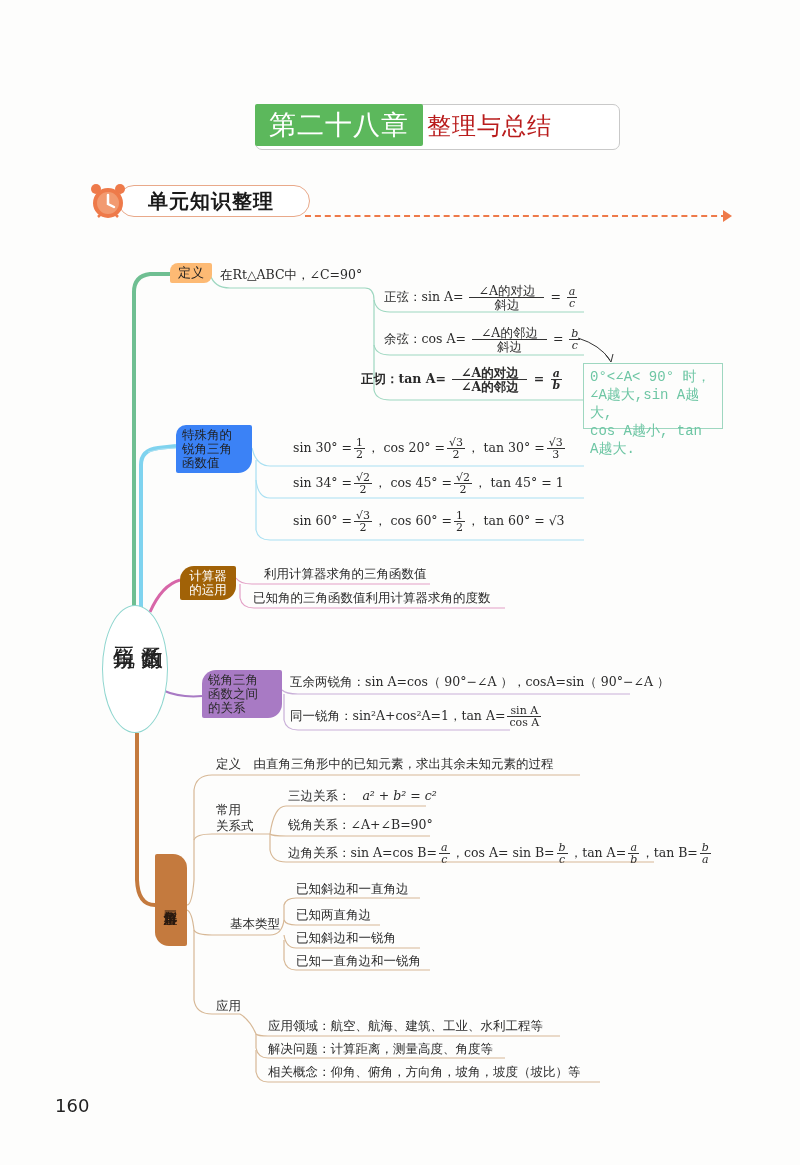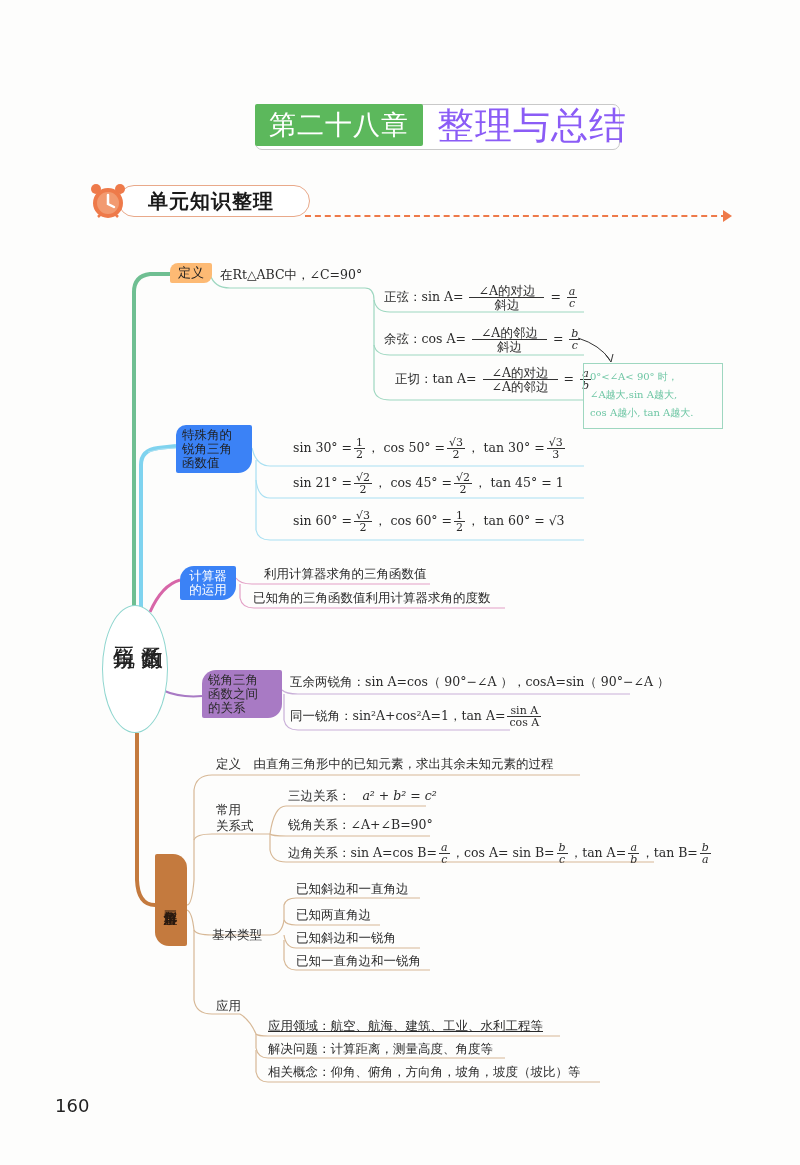--- a/index.html
+++ b/index.html
@@ -3,48 +3,48 @@
 <meta charset="utf-8">
 <style>
   * { box-sizing: border-box; margin: 0; padding: 0; }
   html, body { width: 800px; height: 1165px; background: #fdfdfc; overflow: hidden; }
   body { position: relative; font-family: "DejaVu Serif", "Liberation Serif", serif; color: #2a2a2a; }
   .abs { position: absolute; }
 
   
   .chapter-box { left: 255px; top: 104px; width: 365px; height: 46px; border: 1.5px solid #c9c9c9; border-radius: 7px; background: #fff; }
   .chapter-green { left: 255px; top: 104px; width: 168px; height: 42px; background: #5cb85c; border-radius: 2px; color: #fff; font-size: 27px; line-height: 42px; text-align: center; font-family: "DejaVu Sans", sans-serif; letter-spacing: 1px; }
-  .chapter-title { left: 437px; top: 106px; font-size: 37px; line-height: 40px; font-family: "DejaVu Sans", sans-serif; color: #8b5cf6; letter-spacing: 1px; }
+  .chapter-title { left: 427px; top: 106px; font-size: 24px; line-height: 40px; font-family: "DejaVu Sans", sans-serif; color: #b91c1c; letter-spacing: 1px; }
 
   
   .section-pill { left: 118px; top: 185px; width: 192px; height: 32px; border: 1.5px solid #e9a98a; border-radius: 16px; background: #fff; }
   .section-title { left: 148px; top: 186px; font-size: 20px; font-weight: bold; line-height: 30px; font-family: "DejaVu Sans", sans-serif; color: #1a1a1a; letter-spacing: 1px; }
   .clock { left: 88px; top: 181px; width: 40px; height: 40px; }
   .dash-line { left: 305px; top: 215px; width: 422px; border-top: 2px dashed #ee7a4a; }
   .dash-arrow { left: 723px; top: 210px; width: 0; height: 0; border-left: 9px solid #ee7a4a; border-top: 6px solid transparent; border-bottom: 6px solid transparent; }
 
   
   .node { font-family: "DejaVu Sans", sans-serif; font-size: 12.5px; line-height: 14px; color: #1f1f1f; padding: 3px 6px; }
   .n-def { left: 170px; top: 263px; background: #fdba74; border-radius: 8px 2px 8px 2px; padding: 3px 8px; font-size: 13px; }
   .n-special { left: 176px; top: 425px; width: 76px; background: #3b82f6; border-radius: 10px 2px 14px 2px; }
-  .n-calc { left: 180px; top: 566px; width: 56px; background: #3b82f6; border-radius: 14px 2px 14px 2px; color: #fff; text-align: center;}
+  .n-calc { left: 180px; top: 566px; width: 56px; background: #a16207; border-radius: 14px 2px 14px 2px; color: #fff; text-align: center;}
   .n-rel { left: 202px; top: 670px; width: 80px; background: #a87ac4; border-radius: 14px 2px 14px 2px; color: #2a2a2a; }
   .n-solve { left: 155px; top: 854px; width: 32px; height: 92px; background: #c47a3e; border-radius: 2px 14px 2px 14px; writing-mode: vertical-rl; text-orientation: upright; font-size: 14px; line-height: 32px; padding: 4px 0; text-align: center; color: #2a1a10; }
 
   .center-oval { left: 102px; top: 605px; width: 66px; height: 128px; border: 1.5px solid #8fd6cf; border-radius: 50%; background: #fff; }
   .center-text { left: 110px; top: 630px; width: 56px; font-size: 22px; line-height: 26px; color: #222; text-align: center; }
 
   .txt { font-size: 12.5px; line-height: 16px; white-space: nowrap; }
   .frac { display: inline-block; vertical-align: middle; text-align: center; line-height: 13px; margin: 0 2px; }
   .frac .num { display: block; border-bottom: 1px solid #333; padding: 0 2px; }
   .frac .den { display: block; padding: 0 2px; }
   .frac.small { font-size: 11px; line-height: 11px; }
   .i { font-style: italic; }
 
-  .note-box { left: 583px; top: 363px; width: 140px; height: 66px; border: 1.2px solid #9ed7c0; padding: 4px 6px; color: #6ec6a4; font-size: 10px; line-height: 18px; }
+  .note-box { left: 583px; top: 363px; width: 140px; height: 66px; border: 1.2px solid #9ed7c0; padding: 4px 6px; color: #6ec6a4; font-size: 14px; line-height: 18px; font-family: Liberation Mono, monospace; }
   .page-num { left: 55px; top: 1095px; font-size: 18px; font-family: "DejaVu Sans", sans-serif; color: #222; }
 
   svg.lines { position: absolute; left: 0; top: 0; }
 </style>
 </head>
 <body>
 
 <svg class="lines" width="800" height="1165">
 
   <path d="M134 610 L134 292 Q134 276 150 274 L170 274" stroke="#6fbf92" stroke-width="4" fill="none"></path>
@@ -119,45 +119,45 @@
 <div class="abs txt" style="left:384px; top:284px;">
   <span>正弦：sin A=</span>
   <span class="frac" style="min-width:75px;"><span class="num">∠A的对边</span><span class="den">斜边</span></span>
   = <span class="frac small i"><span class="num">a</span><span class="den">c</span></span>
 </div>
 <div class="abs txt" style="left:384px; top:326px;">
   <span>余弦：cos A=</span>
   <span class="frac" style="min-width:75px;"><span class="num">∠A的邻边</span><span class="den">斜边</span></span>
   = <span class="frac small i"><span class="num">b</span><span class="den">c</span></span>
 </div>
-<div class="abs txt" style="left:395px; top:366px;">
+<div class="abs txt" style="left:361px; top:366px;font-weight:bold;">
   <span>正切：tan A=</span>
   <span class="frac" style="min-width:75px;"><span class="num">∠A的对边</span><span class="den">∠A的邻边</span></span>
   = <span class="frac small i"><span class="num">a</span><span class="den">b</span></span>
 </div>
 
 <div class="abs note-box">
   <div>0°&lt;∠A&lt; 90° 时，</div>
   <div>∠A越大,sin A越大,</div>
   <div>cos A越小, tan A越大.</div>
 </div>
 
 <div class="abs node n-special">
   <div>特殊角的</div>
   <div>锐角三角</div>
   <div>函数值</div>
 </div>
 
 <div class="abs txt" style="left:293px; top:437px;">
   <span>sin 30° =</span><span class="frac small"><span class="num">1</span><span class="den">2</span></span>，
-  <span>cos 50° =</span><span class="frac small"><span class="num">√3</span><span class="den">2</span></span>，
+  <span>cos 20° =</span><span class="frac small"><span class="num">√3</span><span class="den">2</span></span>，
   <span>tan 30° =</span><span class="frac small"><span class="num">√3</span><span class="den">3</span></span>
 </div>
 <div class="abs txt" style="left:293px; top:472px;">
-  <span>sin 21° =</span><span class="frac small"><span class="num">√2</span><span class="den">2</span></span>，
+  <span>sin 34° =</span><span class="frac small"><span class="num">√2</span><span class="den">2</span></span>，
   <span>cos 45° =</span><span class="frac small"><span class="num">√2</span><span class="den">2</span></span>，
   <span>tan 45°  = 1</span>
 </div>
 <div class="abs txt" style="left:293px; top:510px;">
   <span>sin 60° =</span><span class="frac small"><span class="num">√3</span><span class="den">2</span></span>，
   <span>cos 60° =</span><span class="frac small"><span class="num">1</span><span class="den">2</span></span>，
   <span>tan 60°  = √3</span>
 </div>
 
 <div class="abs node n-calc">
@@ -186,24 +186,24 @@
   <div>关系式</div>
 </div>
 <div class="abs txt" style="left:288px; top:788px;">
   <span>三边关系：</span>&nbsp;&nbsp;&nbsp;<span class="i">a² + b² = c²</span>
 </div>
 <div class="abs txt" style="left:288px; top:817px;">锐角关系：∠A+∠B=90°</div>
 <div class="abs txt" style="left:288px; top:842px;">
   <span>边角关系：sin A=cos B=</span><span class="frac small i"><span class="num">a</span><span class="den">c</span></span><span>，cos A= sin B=</span><span class="frac small i"><span class="num">b</span><span class="den">c</span></span><span>，tan A=</span><span class="frac small i"><span class="num">a</span><span class="den">b</span></span><span>，tan B=</span><span class="frac small i"><span class="num">b</span><span class="den">a</span></span>
 </div>
 
-<div class="abs txt" style="left:212px; top:916px;margin-top:11px;">基本类型</div>
+<div class="abs txt" style="left:230px; top:916px;">基本类型</div>
 <div class="abs txt" style="left:296px; top:881px;">已知斜边和一直角边</div>
 <div class="abs txt" style="left:296px; top:907px;">已知两直角边</div>
 <div class="abs txt" style="left:296px; top:930px;">已知斜边和一锐角</div>
 <div class="abs txt" style="left:296px; top:953px;">已知一直角边和一锐角</div>
 
 <div class="abs txt" style="left:216px; top:998px;">应用</div>
-<div class="abs txt" style="left:268px; top:1018px;text-decoration:underline;">应用领域：航空、航海、建筑、工业、水利工程等</div>
+<div class="abs txt" style="left:268px; top:1018px;">应用领域：航空、航海、建筑、工业、水利工程等</div>
 <div class="abs txt" style="left:268px; top:1041px;">解决问题：计算距离，测量高度、角度等</div>
 <div class="abs txt" style="left:268px; top:1064px;">相关概念：仰角、俯角，方向角，坡角，坡度（坡比）等</div>
 
 <div class="abs page-num">160</div>
 
 </body></html>

